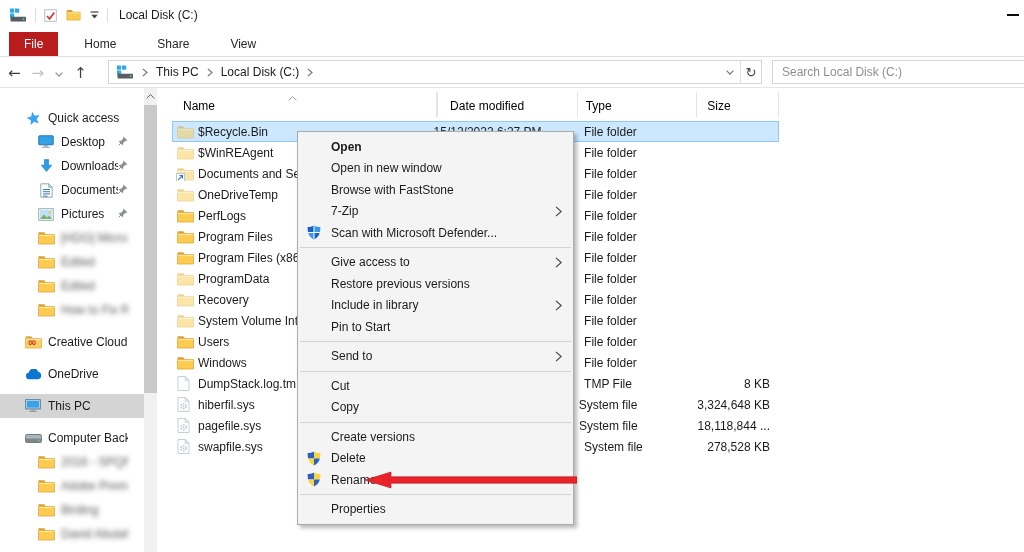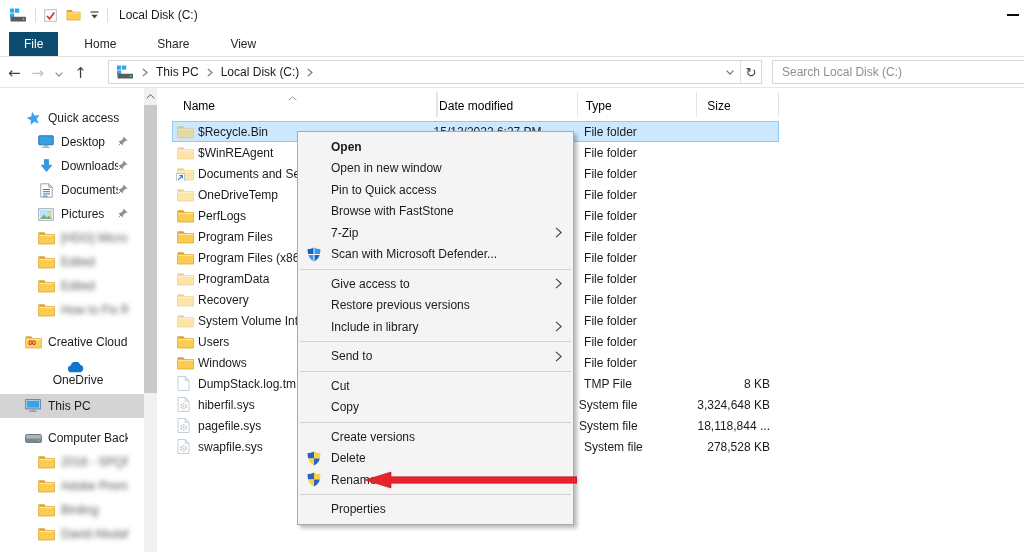--- a/index.html
+++ b/index.html
@@ -12,21 +12,21 @@
   
   .titlebar { position:absolute; left:0; top:0; width:100%; height:30px; display:flex; align-items:center; padding-left:9px; }
   .qat { display:flex; align-items:center; gap:8px; }
   .qat .qbtn { display:flex; align-items:center; justify-content:center; }
   .qsep { width:1px; height:14px; background:#dcdcdc; }
   .title { margin-left:11px; }
   .minbtn { position:absolute; right:5px; top:14px; width:12px; height:2px; background:#0a0a0a; }
   
   .tabrow { position:absolute; left:0; top:30px; width:100%; height:27px; border-bottom:1px solid #dfdfdf; display:flex; align-items:flex-end; padding-left:9px; }
   .tab { height:24px; line-height:24px; padding:0 15px; margin-right:11px; color:#262626; }
-  .tab.active { background:#0c4a6e; color:#fff; }
+  .tab.active { background:#b91c1c; color:#fff; }
   
   .navrow { position:absolute; left:0; top:57px; width:100%; height:31px; border-bottom:1px solid #e6e6e6; }
   .navbtns { position:absolute; left:8px; top:0; height:31px; display:flex; align-items:center; gap:11px; font-family:"DejaVu Sans",sans-serif; }
   .nav-back { font-size:15px; color:#3a3f45; }
   .nav-fwd  { font-size:15px; color:#bcc1c7; }
   .nav-up   { font-size:15px; color:#3a3f45; }
   .addr { position:absolute; left:108px; top:3px; width:654px; height:24px; border:1px solid #d6d6d6; background:#fff; display:flex; align-items:center; }
   .crumbs { display:flex; align-items:center; gap:8px; padding-left:7px; flex:1; overflow:hidden; }
   .crumb { white-space:nowrap; }
   .abtn { width:21px; height:100%; display:flex; align-items:center; justify-content:center; }
@@ -44,21 +44,21 @@
   .pin { flex:none; margin-left:auto; }
   .sscroll { position:absolute; left:144px; top:88px; width:13px; bottom:0; background:#f1f1f1; }
   .sscroll .up { height:16px; display:flex; align-items:center; justify-content:center; }
   .sthumb { position:absolute; left:0; top:17px; width:13px; height:288px; background:#c9c9c9; }
   
   .main { position:absolute; left:158px; top:88px; right:0; bottom:0; background:#fff; }
   .hrow { position:absolute; left:14px; top:4px; height:25px; width:607px; display:flex; color:#000000; }
   .hcell { border-right:1px solid #e4e4e4; padding-top:7px; white-space:nowrap; }
   .hc0 { width:265px; padding-left:11px; border-right:none; }
   .hc0d { width:0; border-left:1px solid #e4e4e4; }
-  .hc1 { width:140px; padding-left:1px; }
+  .hc1 { width:140px; padding-left:12px; }
   .hc2 { width:120px; padding-left:8px; }
   .hc3 { width:82px;  padding-left:10px; }
   .sortup { position:absolute; left:130px; top:2px; }
   .rows { position:absolute; left:14px; top:33px; width:607px; }
   .frow { height:21px; display:flex; align-items:center;gap:19px; }
   .frow.sel { background:#cce8ff; box-shadow:inset 0 0 0 1px #90c8f6; }
   .cell-name { width:265px; display:flex; align-items:center; padding-left:5px; overflow:hidden; white-space:nowrap; }
   .ficon { width:21px; flex:none; position:relative; display:flex; align-items:center; }
   .cell-date { width:140px; padding-left:3px; white-space:nowrap; }
   .cell-type { width:120px; padding-left:8px; white-space:nowrap; }
@@ -308,21 +308,21 @@
                 <path d="M0.5 3.6 H16.5 V13 H0.5 Z" fill="#fbcc4f"></path>
                 <path d="M0.5 3.6 H16.5 V5.1 H0.5 Z" fill="#fde9a7"></path>
                 <path d="M0.5 3.6 H16.5 V13 H0.5 Z" fill="none" stroke="#dca83c" stroke-width="0.8"></path>
               </svg>
             </span>
             <span class="ccBadge">∞</span>
           </span>
         </span>
         <span class="slabel">Creative Cloud Fil</span>
       </div>
-      <div class="side-item lv0" style="margin-top: 8px; flex-direction: column;">
+      <div class="side-item lv0" style="margin-top: 8px;">
         <span class="sicon">
           <svg width="17" height="11" viewBox="0 0 17 11">
             <path d="M13.2 10.3 H4.3 A3.4 3.4 0 0 1 3.8 3.55 A4.9 4.9 0 0 1 13.2 2.7 A3.9 3.9 0 0 1 13.2 10.3 Z" fill="#0d76d1"></path>
           </svg>
         </span>
         <span class="slabel">OneDrive</span>
       </div>
       <div class="side-item lv0 sel" style="margin-top: 8px;">
         <span class="sicon">
           <svg width="16" height="14" viewBox="0 0 16 14">
@@ -729,23 +729,20 @@
   </div>
 
   <div class="menu">
       <div class="mitem bold">
         <span>Open</span>
       </div>
       <div class="mitem">
         <span>Open in new window</span>
       </div>
       <div class="mitem">
-        <span>Pin to Quick access</span>
-      </div>
-      <div class="mitem">
         <span>Browse with FastStone</span>
       </div>
       <div class="mitem">
         <span>7-Zip</span>
         <span class="msub">
           <svg width="7" height="11" viewBox="0 0 7 11">
             <path d="M1 0.8 L6.2 5.5 L1 10.2" fill="none" stroke="#404040" stroke-width="1.1"></path>
           </svg>
         </span>
       </div>
@@ -780,20 +777,23 @@
         <span>Restore previous versions</span>
       </div>
       <div class="mitem">
         <span>Include in library</span>
         <span class="msub">
           <svg width="7" height="11" viewBox="0 0 7 11">
             <path d="M1 0.8 L6.2 5.5 L1 10.2" fill="none" stroke="#404040" stroke-width="1.1"></path>
           </svg>
         </span>
       </div>
+      <div class="mitem">
+        <span>Pin to Start</span>
+      </div>
       <div class="msep"></div>
       <div class="mitem">
         <span>Send to</span>
         <span class="msub">
           <svg width="7" height="11" viewBox="0 0 7 11">
             <path d="M1 0.8 L6.2 5.5 L1 10.2" fill="none" stroke="#404040" stroke-width="1.1"></path>
           </svg>
         </span>
       </div>
       <div class="msep"></div>

